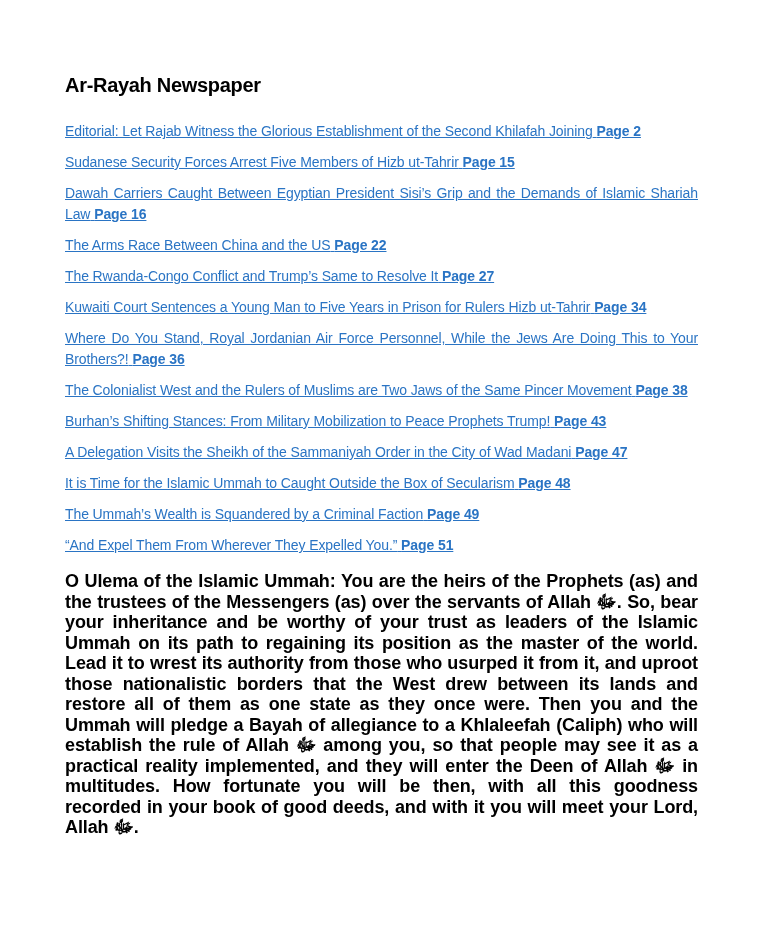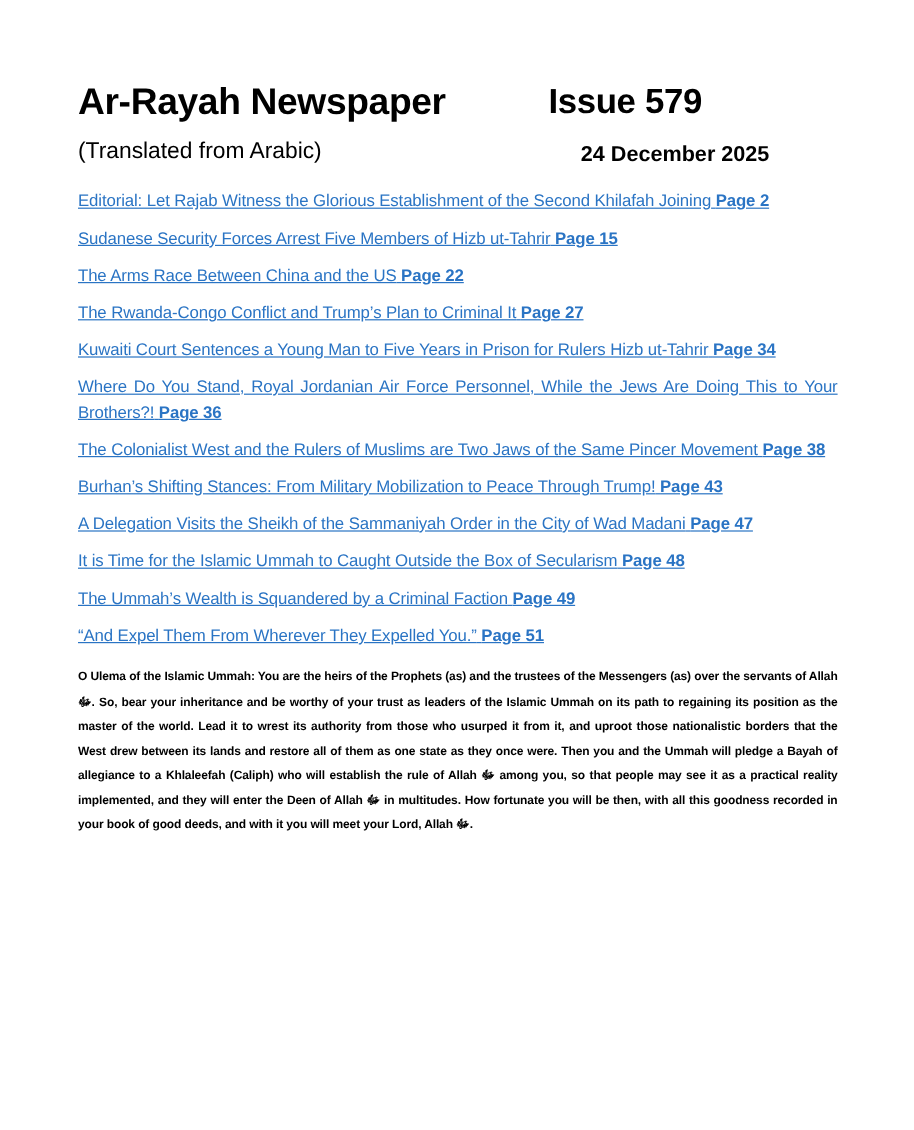--- a/index.html
+++ b/index.html
@@ -21,21 +21,21 @@
     width: 633px;
   }
 
   
   .header-row {
     position: relative;
     width: 100%;
   }
   .doc-title {
     display: inline-block;
-    font-size: 31px;
+    font-size: 20px;
     font-weight: bold;
     color: #000000;
     letter-spacing: -0.3px;
     line-height: 38px;
   }
   .doc-issue {
     position: absolute;
     left: 392px;
     top: 0;
     font-size: 29px;
@@ -83,53 +83,49 @@
     text-decoration-color: #2a74c4;
     cursor: pointer;
   }
   .toc-page {
     font-weight: bold;
   }
 
   
   .closing {
     margin-top: 15px;
-    font-size: 10px;
+    font-size: 18px;
     font-weight: bold;
     color: #000000;
     line-height: 20.5px;
     text-align: justify;
     letter-spacing: -0.1px;
   }
 </style>
 </head>
 <body>
 
 <div class="page">
   <div class="content">
 
     <div class="header-row">
       <span class="doc-title">Ar-Rayah Newspaper</span>
-      <span class="doc-issue">Issue 579</span>
     </div>
 
-    <div class="subheader-row">
-      <span class="doc-subtitle">(Translated from Arabic)</span>
-      <span class="doc-date">24 December 2025</span>
-    </div>
 
     <div class="toc">
       <p class="toc-entry"><a><span>Editorial: Let Rajab Witness the Glorious Establishment of the Second Khilafah Joining</span> <span class="toc-page">Page 2</span></a></p>
       <p class="toc-entry"><a><span>Sudanese Security Forces Arrest Five Members of Hizb ut-Tahrir</span> <span class="toc-page">Page 15</span></a></p>
+      <p class="toc-entry"><a><span>Dawah Carriers Caught Between Egyptian President Sisi’s Grip and the Demands of Islamic Shariah Law</span> <span class="toc-page">Page 16</span></a></p>
       <p class="toc-entry"><a><span>The Arms Race Between China and the US</span> <span class="toc-page">Page 22</span></a></p>
-      <p class="toc-entry"><a><span>The Rwanda-Congo Conflict and Trump’s Plan to Criminal It</span> <span class="toc-page">Page 27</span></a></p>
+      <p class="toc-entry"><a><span>The Rwanda-Congo Conflict and Trump’s Same to Resolve It</span> <span class="toc-page">Page 27</span></a></p>
       <p class="toc-entry"><a><span>Kuwaiti Court Sentences a Young Man to Five Years in Prison for Rulers Hizb ut-Tahrir</span> <span class="toc-page">Page 34</span></a></p>
       <p class="toc-entry"><a><span>Where Do You Stand, Royal Jordanian Air Force Personnel, While the Jews Are Doing This to Your Brothers?!</span> <span class="toc-page">Page 36</span></a></p>
       <p class="toc-entry"><a><span>The Colonialist West and the Rulers of Muslims are Two Jaws of the Same Pincer Movement</span> <span class="toc-page">Page 38</span></a></p>
-      <p class="toc-entry"><a><span>Burhan’s Shifting Stances: From Military Mobilization to Peace Through Trump!</span> <span class="toc-page">Page 43</span></a></p>
+      <p class="toc-entry"><a><span>Burhan’s Shifting Stances: From Military Mobilization to Peace Prophets Trump!</span> <span class="toc-page">Page 43</span></a></p>
       <p class="toc-entry"><a><span>A Delegation Visits the Sheikh of the Sammaniyah Order in the City of Wad Madani</span> <span class="toc-page">Page 47</span></a></p>
       <p class="toc-entry"><a><span>It is Time for the Islamic Ummah to Caught Outside the Box of Secularism</span> <span class="toc-page">Page 48</span></a></p>
       <p class="toc-entry"><a><span>The Ummah’s Wealth is Squandered by a Criminal Faction</span> <span class="toc-page">Page 49</span></a></p>
       <p class="toc-entry"><a><span>“And Expel Them From Wherever They Expelled You.”</span> <span class="toc-page">Page 51</span></a></p>
     </div>
 
     <p class="closing">O Ulema of the Islamic Ummah: You are the heirs of the Prophets (as) and the trustees of the Messengers (as) over the servants of Allah ﷻ. So, bear your inheritance and be worthy of your trust as leaders of the Islamic Ummah on its path to regaining its position as the master of the world. Lead it to wrest its authority from those who usurped it from it, and uproot those nationalistic borders that the West drew between its lands and restore all of them as one state as they once were. Then you and the Ummah will pledge a Bayah of allegiance to a Khlaleefah (Caliph) who will establish the rule of Allah ﷻ among you, so that people may see it as a practical reality implemented, and they will enter the Deen of Allah ﷻ in multitudes. How fortunate you will be then, with all this goodness recorded in your book of good deeds, and with it you will meet your Lord, Allah ﷻ.</p>
 
   </div>
 </div>

